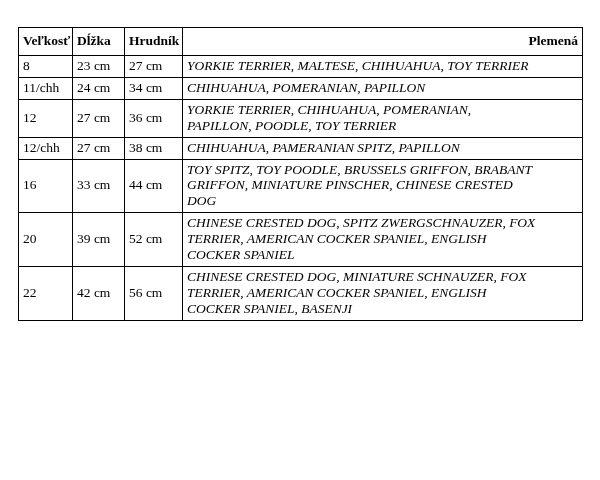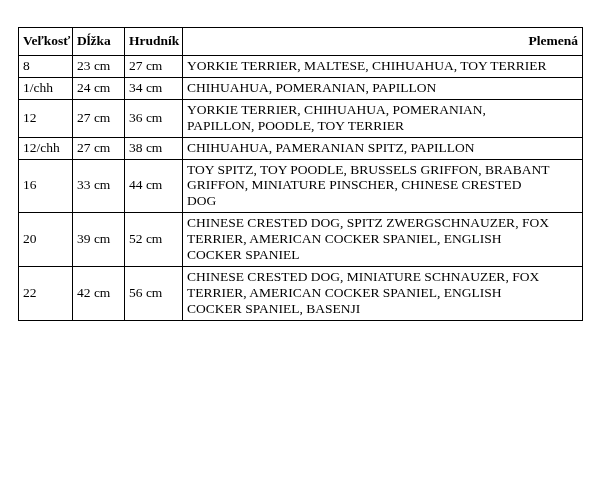--- a/index.html
+++ b/index.html
@@ -50,20 +50,21 @@
   }
   .size-table thead th.breeds-head {
     text-align: right;
     margin-top: 8px;
   }
   .cell-size, .cell-len, .cell-chest {
     white-space: nowrap;
   }
   .cell-breed {
     white-space: pre-line;
+    font-style: italic;
   }
 </style>
 </head>
 <body>
 
 <div class="page">
   <table class="size-table">
     <colgroup>
       <col class="c-size">
       <col class="c-len">
@@ -79,21 +80,21 @@
       </tr>
     </thead>
     <tbody>
       <tr>
         <td class="cell-size">8</td>
         <td class="cell-len">23 cm</td>
         <td class="cell-chest">27 cm</td>
         <td class="cell-breed">YORKIE TERRIER, MALTESE, CHIHUAHUA, TOY TERRIER</td>
       </tr>
       <tr>
-        <td class="cell-size">1/chh</td>
+        <td class="cell-size">11/chh</td>
         <td class="cell-len">24 cm</td>
         <td class="cell-chest">34 cm</td>
         <td class="cell-breed">CHIHUAHUA, POMERANIAN, PAPILLON</td>
       </tr>
       <tr>
         <td class="cell-size">12</td>
         <td class="cell-len">27 cm</td>
         <td class="cell-chest">36 cm</td>
         <td class="cell-breed">YORKIE TERRIER, CHIHUAHUA, POMERANIAN,
 PAPILLON, POODLE, TOY TERRIER</td>

